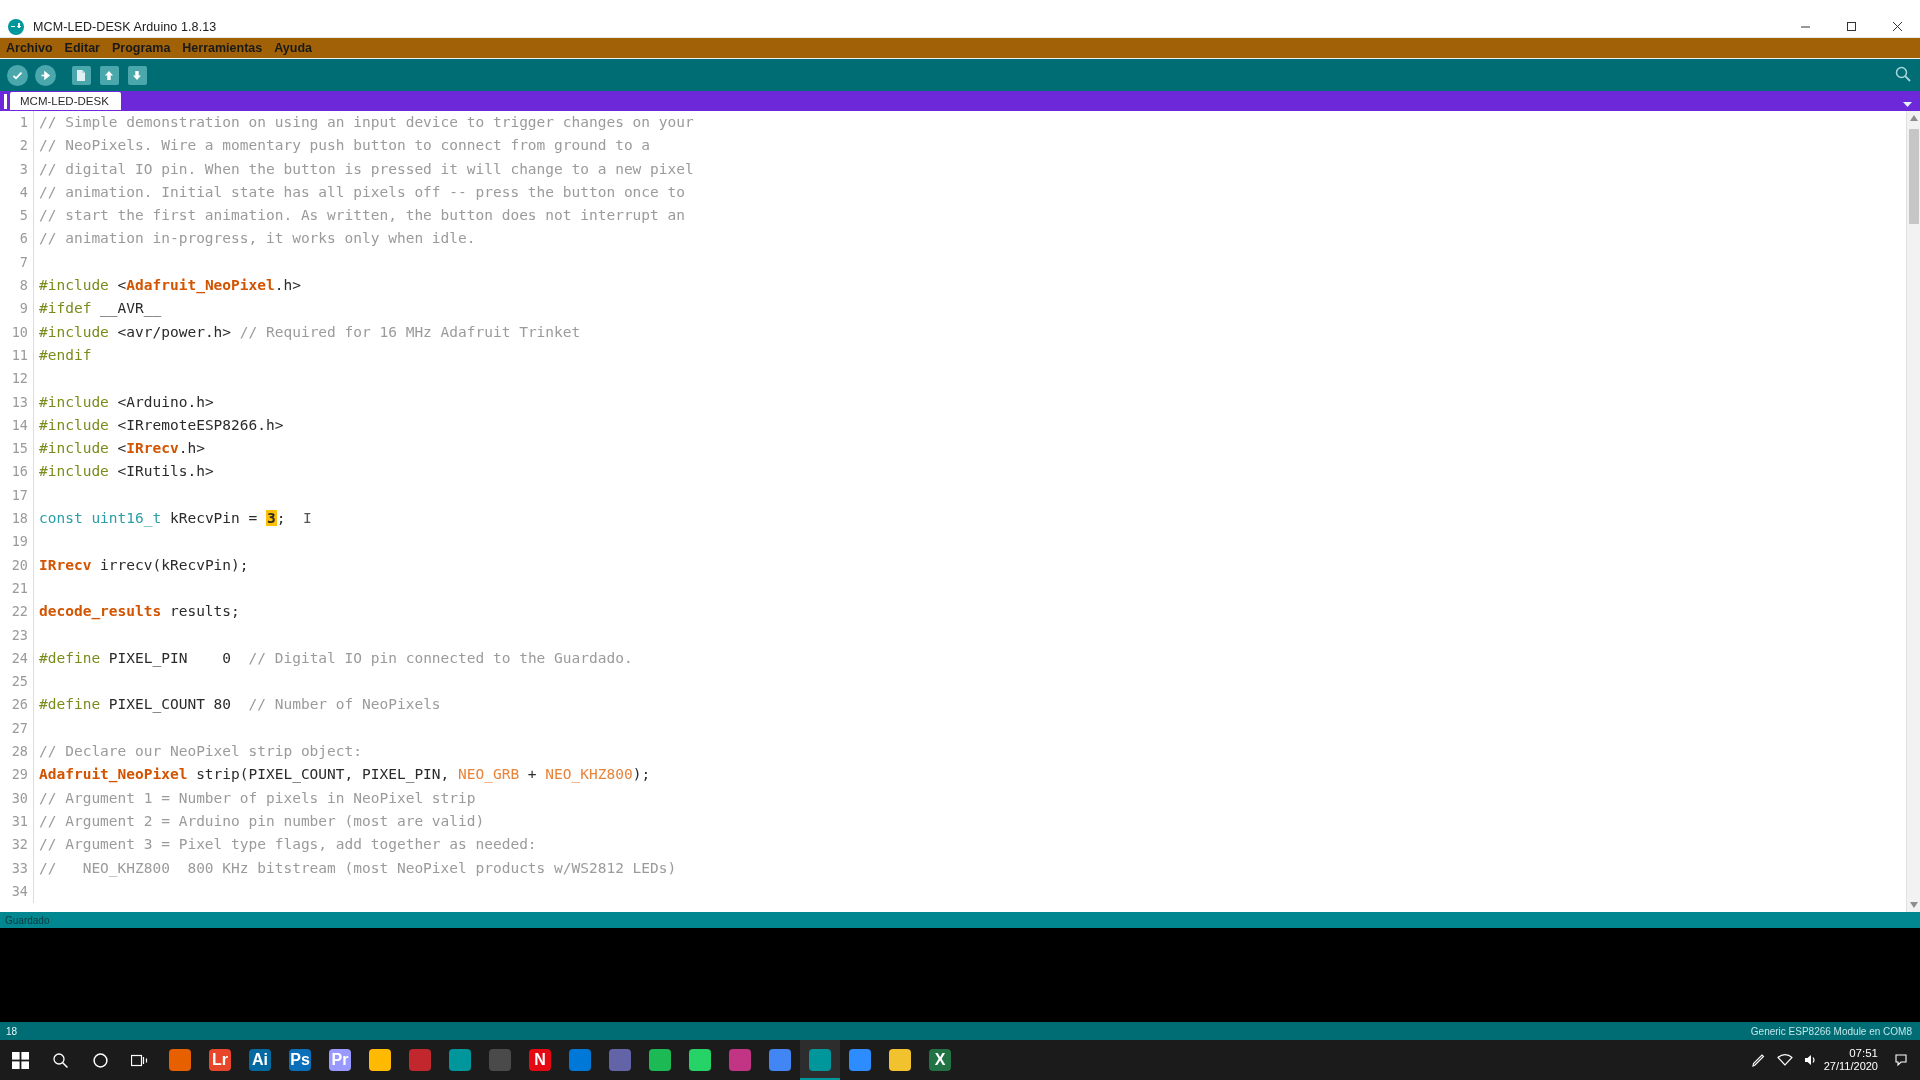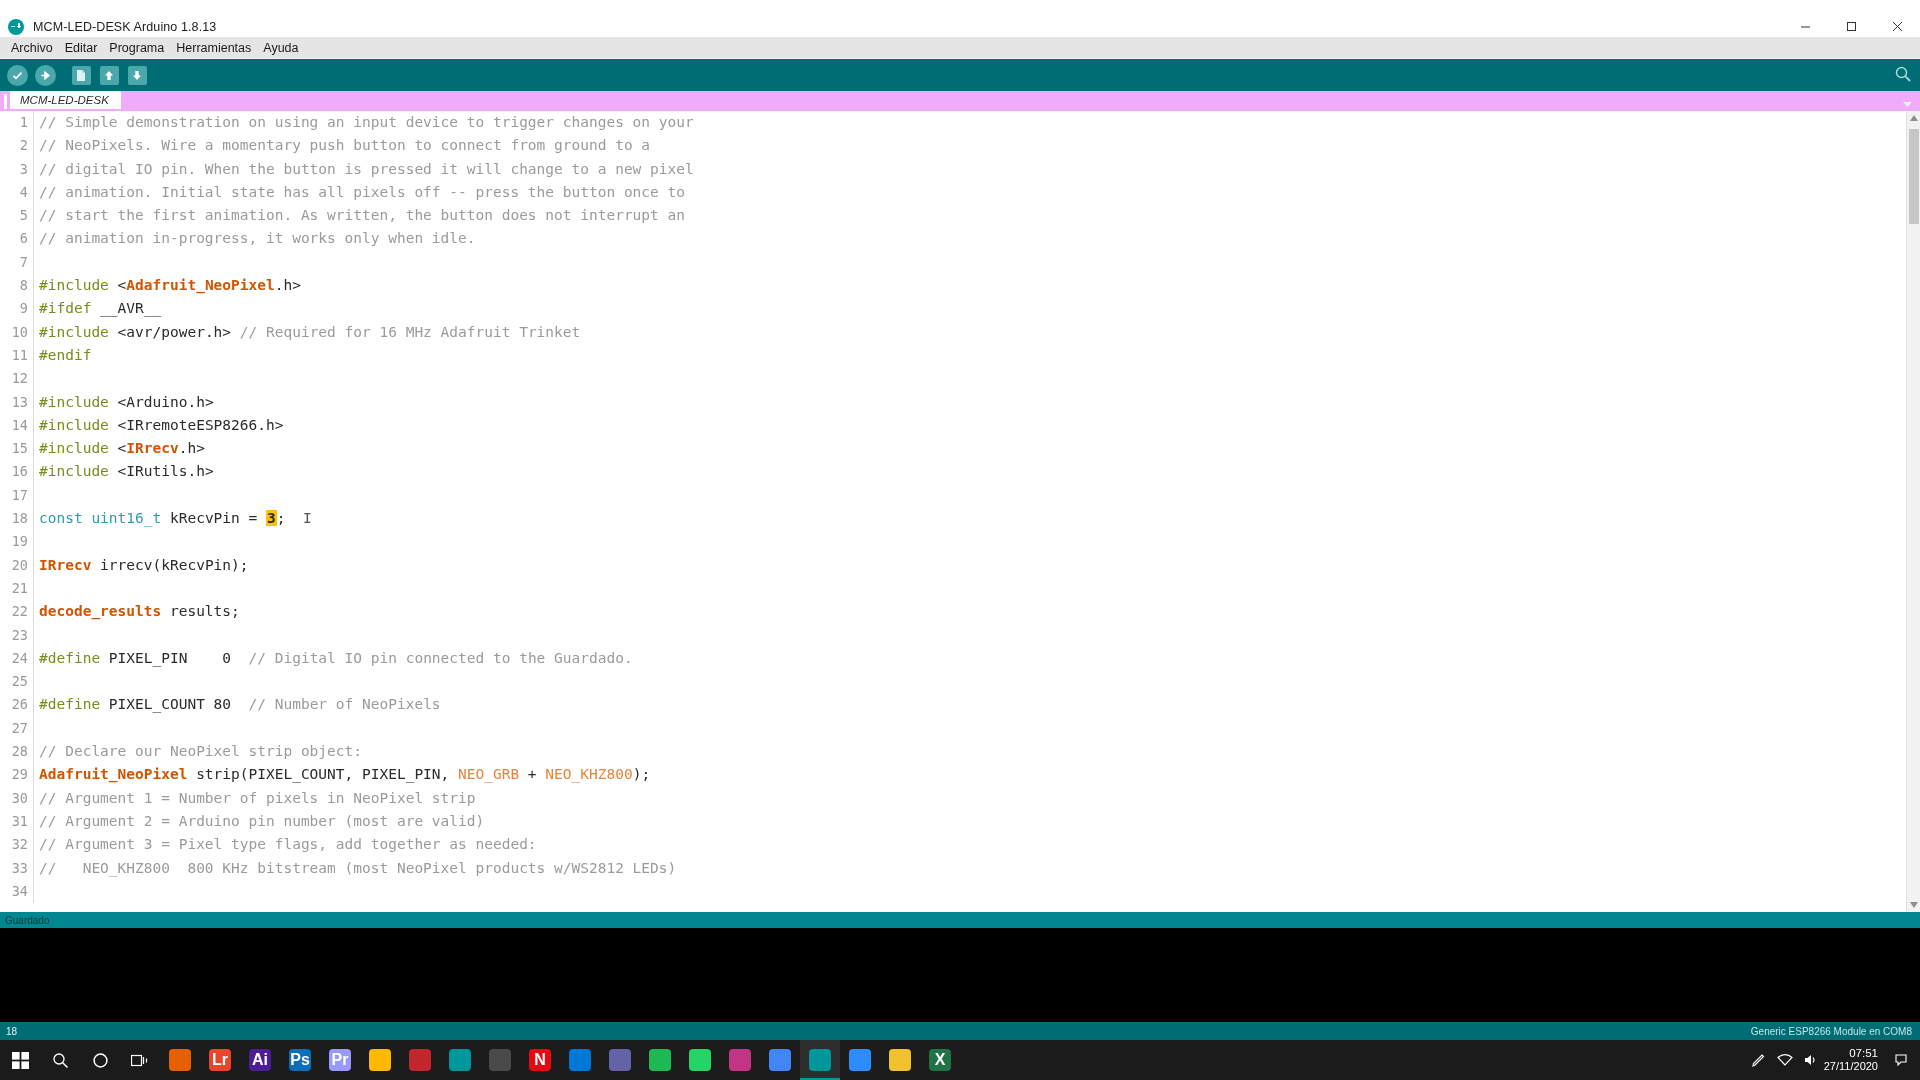--- a/index.html
+++ b/index.html
@@ -23,39 +23,39 @@
   .tb-logo::before { left:3px; }
   .tb-logo::after  { left:9px; }
   .tb-logo i { position:absolute; left:10.2px; top:4.6px; width:1.5px; height:4.5px; background:#fff; }
   .tb-title { font-size: 12.5px; color: #202020; margin-left: 9px; letter-spacing: .1px; }
   .tb-spacer { flex: 1 1 auto; }
   .winbtn { width: 46px; height: 22px; display: flex; align-items: center; justify-content: center; color:#333; flex:0 0 46px;}
   .winbtn svg { display:block; }
 
   
   .menubar {
-    height: 21px; background:#e5e5e5; display:flex; align-items:center;
-    padding-left: 5px; flex: 0 0 21px; border-bottom: 1px solid #f0f0f0;
+    height: 21px; background:#a16207; display:flex; align-items:center;
+    flex: 0 0 21px; border-bottom: 1px solid #f0f0f0; font-weight: bold;
   }
   .menuitem { font-size: 12.5px; color: #1a1a1a; padding: 1px 6px; }
 
   
   .toolbar {
     height: 32px; background: #006d75; flex: 0 0 32px;
     display: flex; align-items: center; padding-left: 4px; position: relative;
   }
   .tbtn { width: 26px; height: 26px; margin-right: 2px; display:flex; align-items:center; justify-content:center; }
   .circlebtn { width: 21px; height: 21px; border-radius: 50%; background:#4aa8ad; display:flex; align-items:center; justify-content:center;}
   .sqbtn { width: 19px; height: 19px; border-radius: 2px; background:#4aa8ad; display:flex; align-items:center; justify-content:center;}
   .tbtn svg { display:block; }
   .tb-right { position:absolute; right: 8px; top: 6px; }
 
   
   .tabstrip {
-    height: 20px; background:#f0abfc; flex: 0 0 20px; display:flex; align-items:flex-start; position:relative;font-style:italic;
+    height: 20px; background:#6d28d9; flex: 0 0 20px; display:flex; align-items:center; position:relative;
   }
   .tab {
     height: 18px; background:#ffffff; display:flex; align-items:center;
     padding: 0 12px 0 10px; font-size: 11.5px; color:#2b2b2b;
     margin-left: 10px; border-top-left-radius:2px; border-top-right-radius:2px;
   }
   .tabstrip::before {
     content:""; position:absolute; left:4px; top:3px; width:3px; height:15px; background:#ffffff;
   }
   .tab-arrow { position:absolute; right: 6px; top: 4px; }
@@ -294,21 +294,21 @@
       </svg>
     </div>
     <div id="taskapps" style="display:flex">
         <div class="tk">
           <div class="ico" style="background: rgb(230, 96, 0);"></div>
         </div>
         <div class="tk">
           <div class="ico" style="background: rgb(232, 70, 42);">Lr</div>
         </div>
         <div class="tk">
-          <div class="ico" style="background: #4c1d95;">Ai</div>
+          <div class="ico" style="background: #0369a1;">Ai</div>
         </div>
         <div class="tk">
           <div class="ico" style="background: rgb(10, 111, 184);">Ps</div>
         </div>
         <div class="tk">
           <div class="ico" style="background: rgb(153, 153, 255);">Pr</div>
         </div>
         <div class="tk">
           <div class="ico" style="background: rgb(255, 185, 0);"></div>
         </div>

